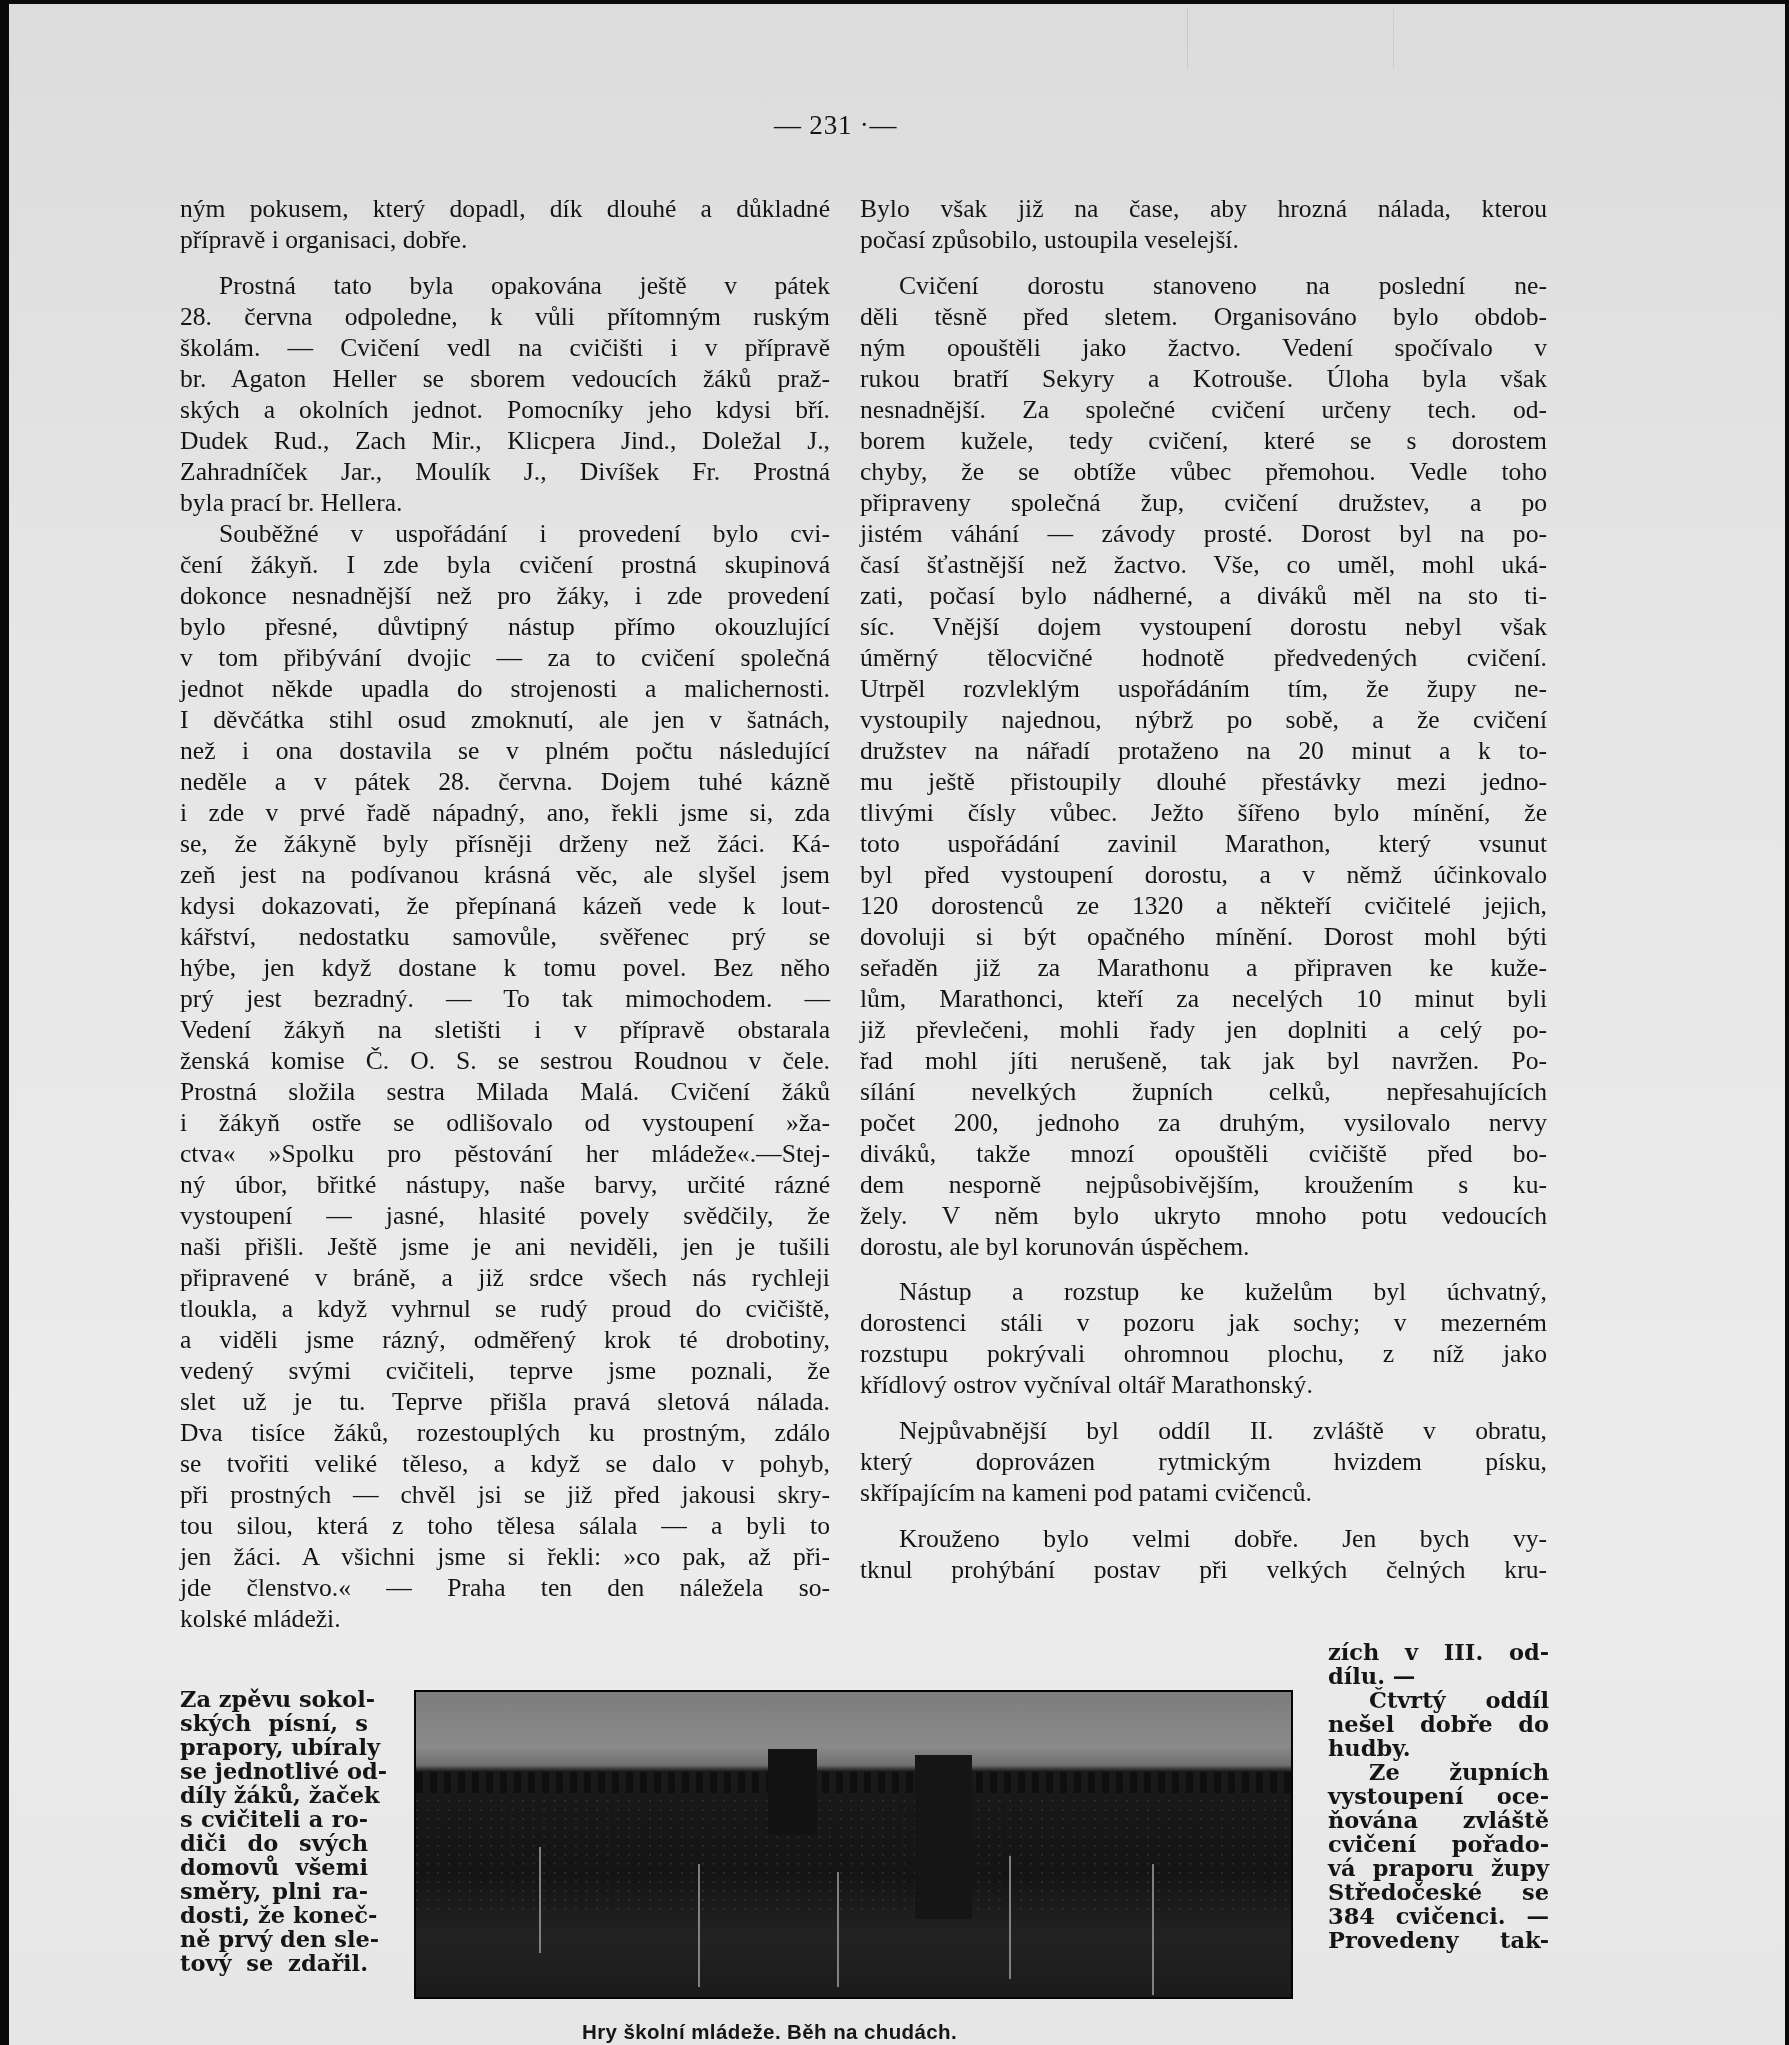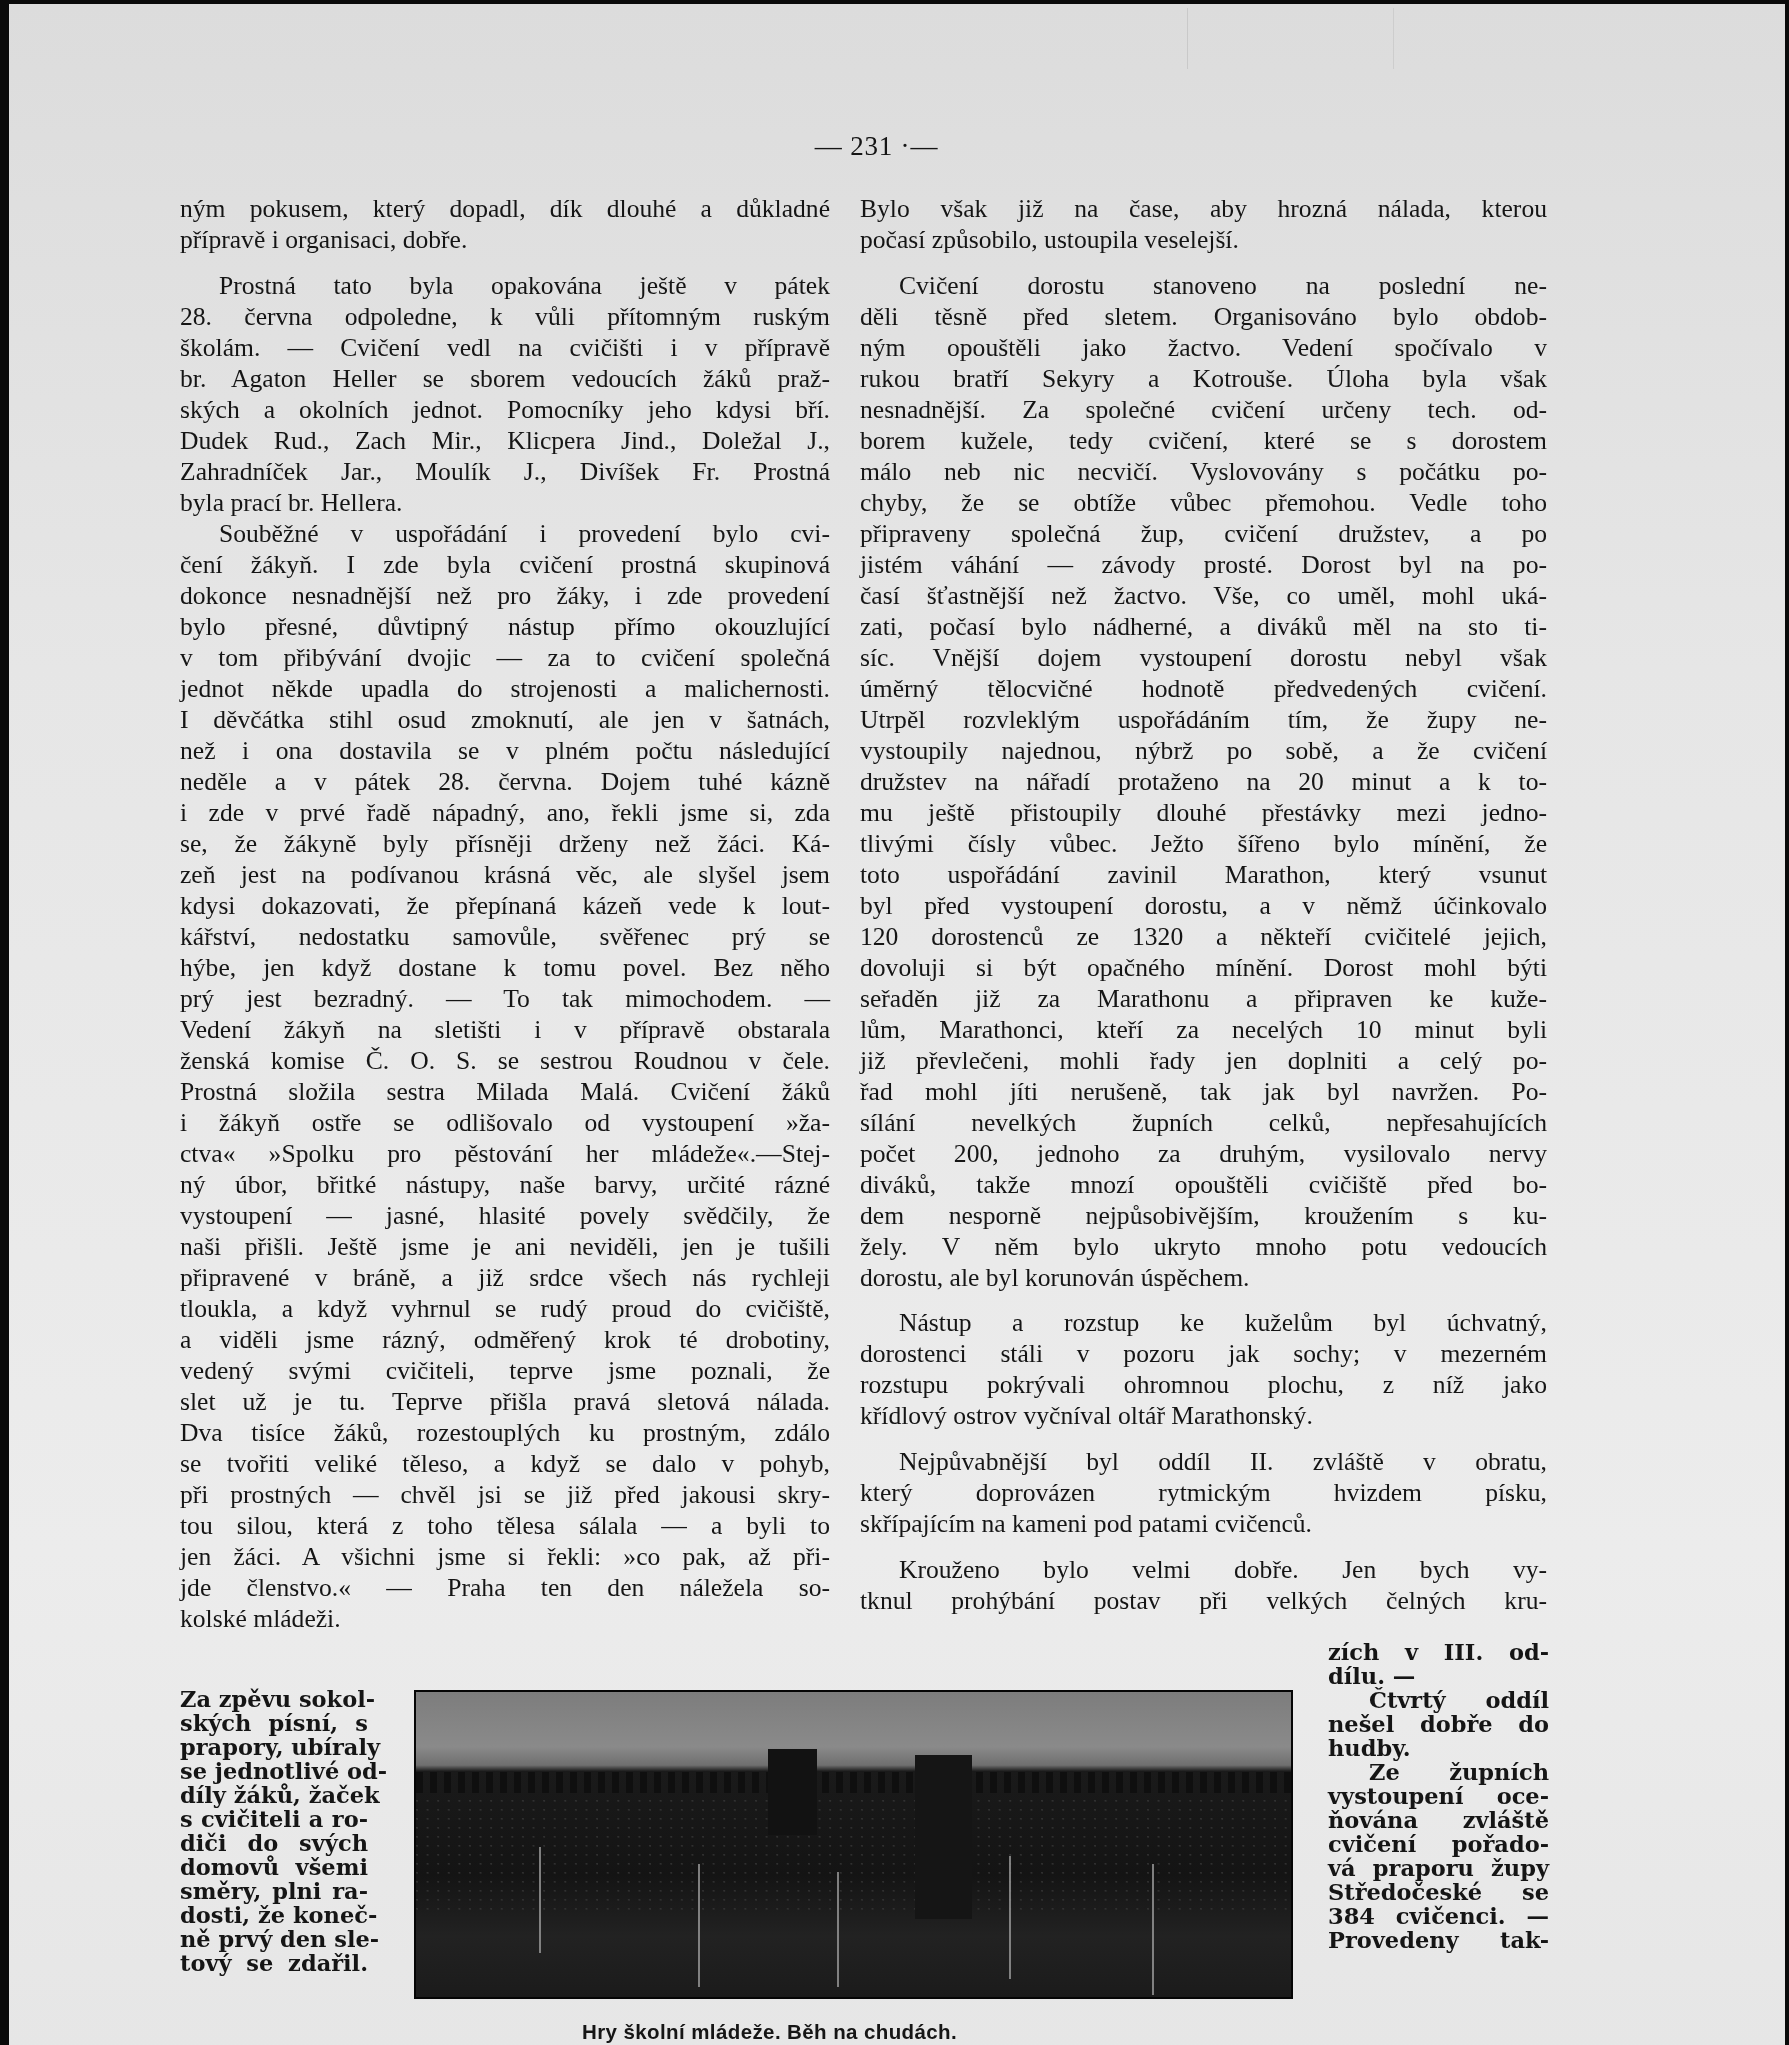--- a/index.html
+++ b/index.html
@@ -15,22 +15,22 @@
       width: 1776px; height: 2211px;
       background: linear-gradient(180deg, #dcdcdc 0%, #e6e6e6 30%, #ececec 70%, #e4e4e4 100%);
       border-radius: 0 0 0 0;
     }
     .stamp {
       position: absolute; left: 1178px; top: 4.1px; width: 205px; height: 61px;
       border-left: 1.2px solid #bdbdbd; border-right: 1.2px solid #c4c4c4;
       opacity: .6;
     }
     .page-number {
-      position: absolute; left: 765px; top: 127px; width: 205px;
-      text-align: center; font-size: 27px; letter-spacing: 0.8px;
+      position: absolute; left: 765px; top: 106px; width: 205px;
+      text-align: left; font-size: 27px; letter-spacing: 0.8px;
     }
     .col {
       position: absolute; font-size: 25.6px; line-height: 31px;
       text-align: justify;
     }
     .col .line { display: block; white-space: nowrap; text-align: justify; text-align-last: justify; }
     .col .line.last { text-align-last: left; }
     .col .para-gap { height: 14.7px; }
     .left-col { left: 171px; top: 189px; width: 650px; }
     .right-col { left: 851px; top: 189px; width: 687px; }
@@ -147,21 +147,20 @@
   <div class="col right-col">
     <span class="line">Bylo však již na čase, aby hrozná nálada, kterou</span>
     <span class="line last">počasí způsobilo, ustoupila veselejší.</span>
     <div class="para-gap"></div>
     <span class="line indent">Cvičení dorostu stanoveno na poslední ne-</span>
     <span class="line">děli těsně před sletem. Organisováno bylo obdob-</span>
     <span class="line">ným opouštěli jako žactvo.  Vedení spočívalo v</span>
     <span class="line">rukou bratří Sekyry a Kotrouše. Úloha byla však</span>
     <span class="line">nesnadnější. Za společné cvičení určeny tech. od-</span>
     <span class="line">borem kužele, tedy cvičení, které se s dorostem</span>
-    <span class="line">málo neb nic necvičí. Vyslovovány s počátku po-</span>
     <span class="line">chyby, že se obtíže vůbec přemohou. Vedle toho</span>
     <span class="line">připraveny společná žup, cvičení družstev, a po</span>
     <span class="line">jistém váhání — závody prosté. Dorost byl na po-</span>
     <span class="line">časí šťastnější než žactvo. Vše, co uměl, mohl uká-</span>
     <span class="line">zati, počasí bylo nádherné, a diváků měl na sto ti-</span>
     <span class="line">síc. Vnější dojem vystoupení dorostu nebyl však</span>
     <span class="line">úměrný tělocvičné hodnotě předvedených cvičení.</span>
     <span class="line">Utrpěl rozvleklým uspořádáním tím, že župy ne-</span>
     <span class="line">vystoupily najednou, nýbrž po sobě, a že cvičení</span>
     <span class="line">družstev na nářadí protaženo na 20 minut a k to-</span>

